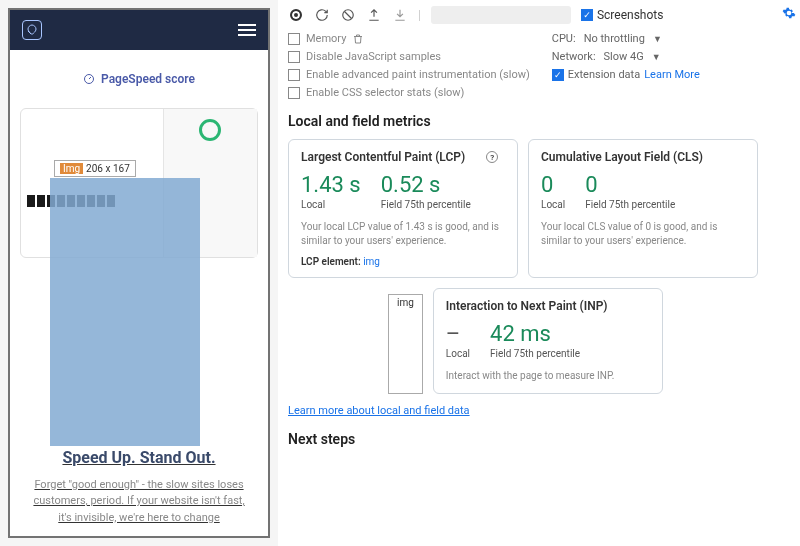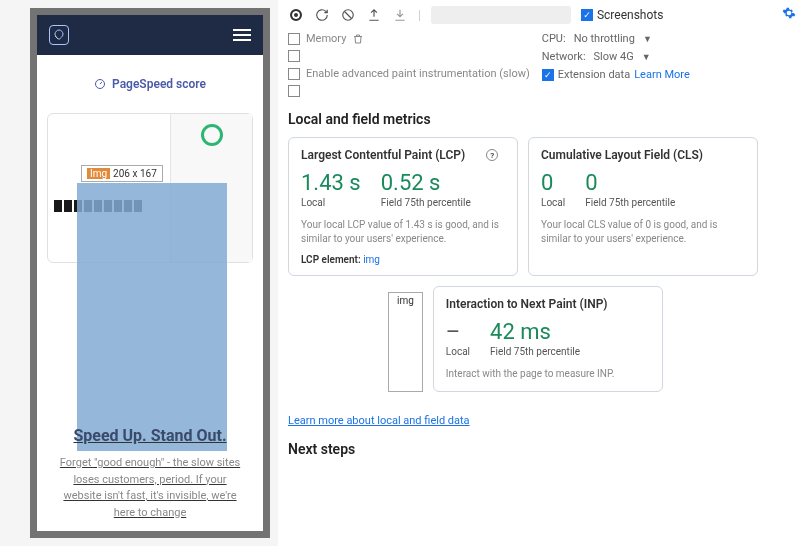--- a/index.html
+++ b/index.html
@@ -1,18 +1,18 @@
 <!DOCTYPE html>
 <html><head>
 <meta charset="utf-8">
 <style>
 * { box-sizing: border-box; margin: 0; padding: 0; font-family: -apple-system, BlinkMacSystemFont, "Segoe UI", Roboto, sans-serif; }
 body { width: 800px; height: 546px; display: flex; background: #fff; font-size: 12px; color: #333; overflow: hidden; }
 .left-pane { width: 278px; background: #f5f5f5; padding: 8px; display: flex; flex-direction: column; }
-.preview { position: relative; flex: 1; background: #fff; border: 7px solid #737373; overflow: hidden; margin-left: 22px; }
+.preview { position: relative; flex: 1; background: #fff; border: 2px solid #737373; overflow: hidden; }
 .preview-header { background: #1f2a44; color: #fff; height: 40px; display: flex; align-items: center; justify-content: space-between; padding: 0 12px; }
 .rocket-icon { width: 20px; height: 20px; border: 1.5px solid #a8c5ff; border-radius: 4px; display: inline-flex; align-items: center; justify-content: center; }
 .hamburger { width: 18px; display: flex; flex-direction: column; gap: 3px; }
 .hamburger span { height: 2px; background: #fff; }
 .score-btn { margin: 14px 10px; background: #fff; border-radius: 20px; padding: 8px; text-align: center; color: #4a5aa8; font-weight: 600; display: flex; align-items: center; justify-content: center; gap: 6px; }
 .dash-mock { margin: 0 10px; background: #fff; border: 1px solid #e0e0e0; border-radius: 6px; height: 150px; position: relative; display: flex; }
 .dash-mock-left { width: 60%; padding: 6px; }
 .dash-mock-right { flex: 1; background: #f8f8f8; border-left: 1px solid #e5e5e5; display: flex; align-items: flex-start; justify-content: center; padding-top: 10px; }
 .progress-circle { width: 22px; height: 22px; border: 3px solid #2bb673; border-radius: 50%; }
 .ticks { display: flex; gap: 2px; margin-top: 80px; }
@@ -26,42 +26,42 @@
 
 .right-pane { flex: 1; padding: 6px 10px; overflow: hidden; }
 .toolbar { display: flex; align-items: center; gap: 10px; margin-bottom: 8px; }
 .tb-icon { width: 16px; height: 16px; display: inline-flex; align-items: center; justify-content: center; color: #555; cursor: pointer; }
 .record { width: 12px; height: 12px; border: 2px solid #333; border-radius: 50%; background: #333; box-shadow: inset 0 0 0 2px #fff; }
 .url-box { flex: 1; max-width: 140px; height: 18px; background: #eee; border-radius: 3px; }
 .chk-wrap { display: flex; align-items: center; gap: 4px; }
 .chk { width: 12px; height: 12px; border: 1px solid #888; display: inline-flex; align-items: center; justify-content: center; font-size: 9px; background: #fff; }
 .chk.checked { background: #1a73e8; color: #fff; border-color: #1a73e8; }
 .gear-icon { position: absolute; right: 4px; top: 6px; color: #1a73e8; }
-.opts { display: flex; gap: 12px; margin-bottom: 0; }
+.opts { display: flex; gap: 22px; margin-bottom: 0; }
 .opts-left { display: flex; flex-direction: column; gap: 5px; }
 .opts-right { display: flex; flex-direction: column; gap: 5px; font-size: 11px; color: #666; }
 .opt-row { display: flex; align-items: center; gap: 6px; color: #888; font-size: 11px; }
 .sel-row { display: flex; align-items: center; gap: 8px; }
 .caret { font-size: 9px; }
 .link { color: #1a73e8; }
 
 h3.section { font-size: 14px; font-weight: 600; margin: 14px 0 10px; color: #222; }
 .cards { display: flex; gap: 10px; flex-wrap: wrap; }
 .card { border: 1px solid #d0d7de; border-radius: 6px; padding: 10px 12px; width: 230px; }
 .card h4 { font-size: 12px; font-weight: 600; display: flex; align-items: center; gap: 21px; margin-bottom: 8px; }
 .help-icon { width: 12px; height: 12px; border: 1px solid #888; border-radius: 50%; font-size: 8px; display: inline-flex; align-items: center; justify-content: center; }
 .metric-row { display: flex; gap: 20px; }
 .metric { }
 .metric-val { font-size: 22px; color: #1a8a5a; font-weight: 400; }
 .metric-lbl { font-size: 10px; color: #555; margin-top: 2px; }
 .card-desc { font-size: 10px; color: #888; margin-top: 10px; line-height: 1.4; }
 .lcp-el { font-size: 10px; margin-top: 8px; }
 .lcp-el b { font-weight: 600; }
 .img-chip { display: inline-block; border: 1px solid #aaa; padding: 2px 8px; font-size: 10px; margin: 6px 0 0 100px; }
-.learn-link { color: #1a73e8; text-decoration: underline; font-size: 11px; margin-top: 22px; display: inline-block; }
+.learn-link { color: #1a73e8; text-decoration: underline; font-size: 11px; margin-top: 10px; display: inline-block; }
 </style>
 </head>
 <body>
 
 <div class="left-pane">
   <div class="preview">
     <div class="preview-header">
       <span class="rocket-icon">
         <svg width="12" height="12" viewBox="0 0 24 24" fill="none" stroke="#a8c5ff" stroke-width="2">
             <path d="M4 14l6 6M12 2c4 0 8 4 8 8 0 3-2 6-5 8l-3 3-3-3c-3-2-5-5-5-8 0-4 4-8 8-8z"></path>
@@ -153,27 +153,29 @@
     <div class="opts-left">
       <div class="opt-row">
         <span class="chk"></span>
         <span>Memory</span>
         <svg width="12" height="12" viewBox="0 0 24 24" fill="none" stroke="#888" stroke-width="2">
             <path d="M4 7h16M9 7V4h6v3M6 7l1 13h10l1-13"></path>
           </svg>
       </div>
       <div class="opt-row">
         <span class="chk"></span>
+        <span>Disable JavaScript samples</span>
       </div>
       <div class="opt-row">
         <span class="chk"></span>
         <span>Enable advanced paint instrumentation (slow)</span>
       </div>
       <div class="opt-row">
         <span class="chk"></span>
+        <span>Enable CSS selector stats (slow)</span>
       </div>
     </div>
     <div class="opts-right">
       <div class="sel-row">
         <span>CPU:</span>
         <span>No throttling</span>
         <span class="caret">▼</span>
       </div>
       <div class="sel-row">
         <span>Network:</span>

